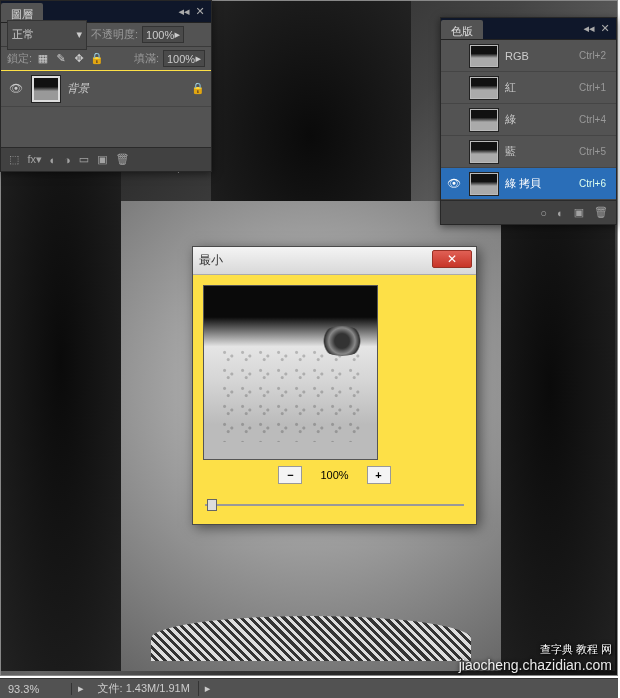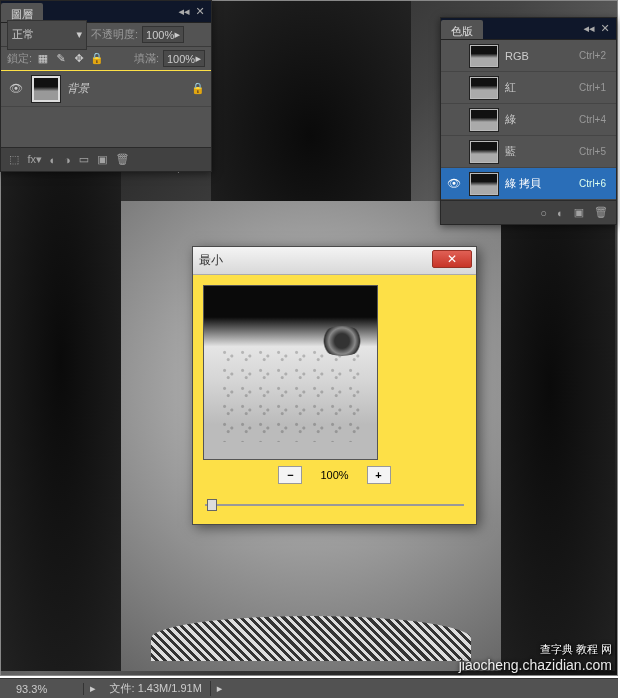--- a/index.html
+++ b/index.html
@@ -68,21 +68,21 @@
 .chk{width:12px;height:12px;border:1px solid #666;background:#fff;display:flex;align-items:center;justify-content:center;color:#2a7;font-size:10px}
 .radius-row{padding:6px 12px;display:flex;align-items:center;gap:6px}
 .radius-input{width:48px;height:18px;border:2px solid #b03434;background:#fff;padding:0 3px}
 .radius-input span{background:#2a6eb8;color:#fff;padding:0 2px}
 .slider-row{padding:4px 12px 12px}
 .slider{height:14px;position:relative}
 .slider-track{position:absolute;left:0;right:0;top:6px;height:2px;background:#999}
 .slider-thumb{position:absolute;left:2px;top:1px;width:10px;height:12px;background:#ddd;border:1px solid #666}
 
 .status-bar{position:absolute;left:0;bottom:0;width:618px;height:20px;background:#525252;display:flex;align-items:center;color:#ccc;border-top:1px solid #333}
-.status-zoom{width:84px;padding:0 16px;border-right:1px solid #333}
+.status-zoom{width:72px;padding:0 8px;border-right:1px solid #333}
 .status-doc{padding:0 8px;border-right:1px solid #333}
 .status-arrow{padding:0 6px}
 
 .bottom-watermark{position:absolute;right:8px;bottom:24px;color:#fff;text-shadow:1px 1px 2px #000,0 0 4px #000;font-size:13px;text-align:right;line-height:1.3}
 .bottom-watermark .sub{font-size:14px;opacity:.9}
 </style>
 </head>
 <body>
 
 <div class="canvas-bg">

